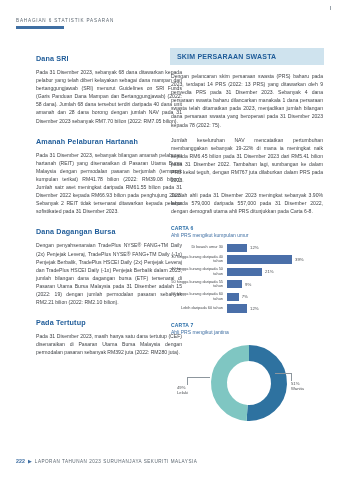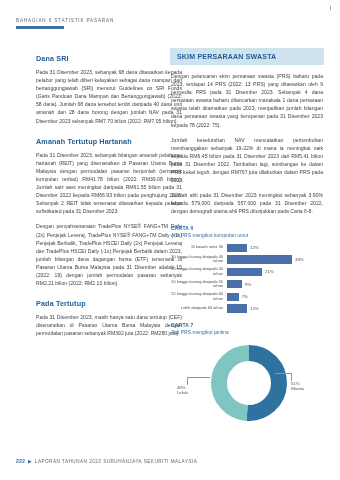--- a/index.html
+++ b/index.html
@@ -215,23 +215,24 @@
   <div class="running-header">
     <div class="running-header-text">BAHAGIAN 6  STATISTIK PASARAN</div>
     <div class="header-rule"></div>
   </div>
 
   <div class="col-left">
 
     <h2 class="sec-head">Dana SRI</h2>
     <p class="body">Pada 31 Disember 2023, sebanyak 68 dana ditawarkan kepada pelabur yang telah diberi kelayakan sebagai dana mampan dan bertanggungjawab (SRI) menurut Guidelines on SRI Funds (Garis Panduan Dana Mampan dan Bertanggungjawab) (2022: 58 dana). Jumlah 68 dana tersebut terdiri daripada 40 dana unit amanah dan 28 dana borong dengan jumlah NAV pada 31 Disember 2023 sebanyak RM7.70 bilion (2022: RM7.05 bilion).</p>
 
-    <h2 class="sec-head spaced">Amanah Tertutup Hartanah</h2>
+    <h2 class="sec-head spaced">Amanah Pelaburan Hartanah</h2>
     <p class="body">Pada 31 Disember 2023, sebanyak bilangan amanah pelaburan hartanah (REIT) yang disenaraikan di Pasaran Utama Bursa Malaysia dengan permodalan pasaran berjumlah (termasuk kumpulan terikat) RM41.78 bilion (2022: RM39.08 bilion). Jumlah saiz aset meningkat daripada RM61.55 bilion pada 31 Disember 2022 kepada RM66.93 bilion pada penghujung 2023. Sebanyak 2 REIT tidak tersenarai ditawarkan kepada pelabur sofistikated pada 31 Disember 2023.</p>
 
+    <h2 class="sec-head spaced">Dana Dagangan Bursa</h2>
     <p class="body">Dengan penyahsenaraian TradePlus NYSE® FANG+TM Daily (2x) Penjejak Leveraj, TradePlus NYSE® FANG+TM Daily (-1x) Penjejak Berbalik, TradePlus HSCEI Daily (2x) Penjejak Leveraj dan TradePlus HSCEI Daily (-1x) Penjejak Berbalik dalam 2023, jumlah bilangan dana dagangan bursa (ETF) tersenarai di Pasaran Utama Bursa Malaysia pada 31 Disember adalah 15 (2022: 19) dengan jumlah permodalan pasaran sebanyak RM2.21 bilion (2022: RM2.10 bilion).</p>
 
     <h2 class="sec-head spaced">Pada Tertutup</h2>
     <p class="body">Pada 31 Disember 2023, masih hanya satu dana tertutup (CEF) disenaraikan di Pasaran Utama Bursa Malaysia dengan permodalan pasaran sebanyak RM392 juta (2022: RM280 juta).</p>
 
   </div>
 
   <div class="col-right">
 
     <div class="banner">

